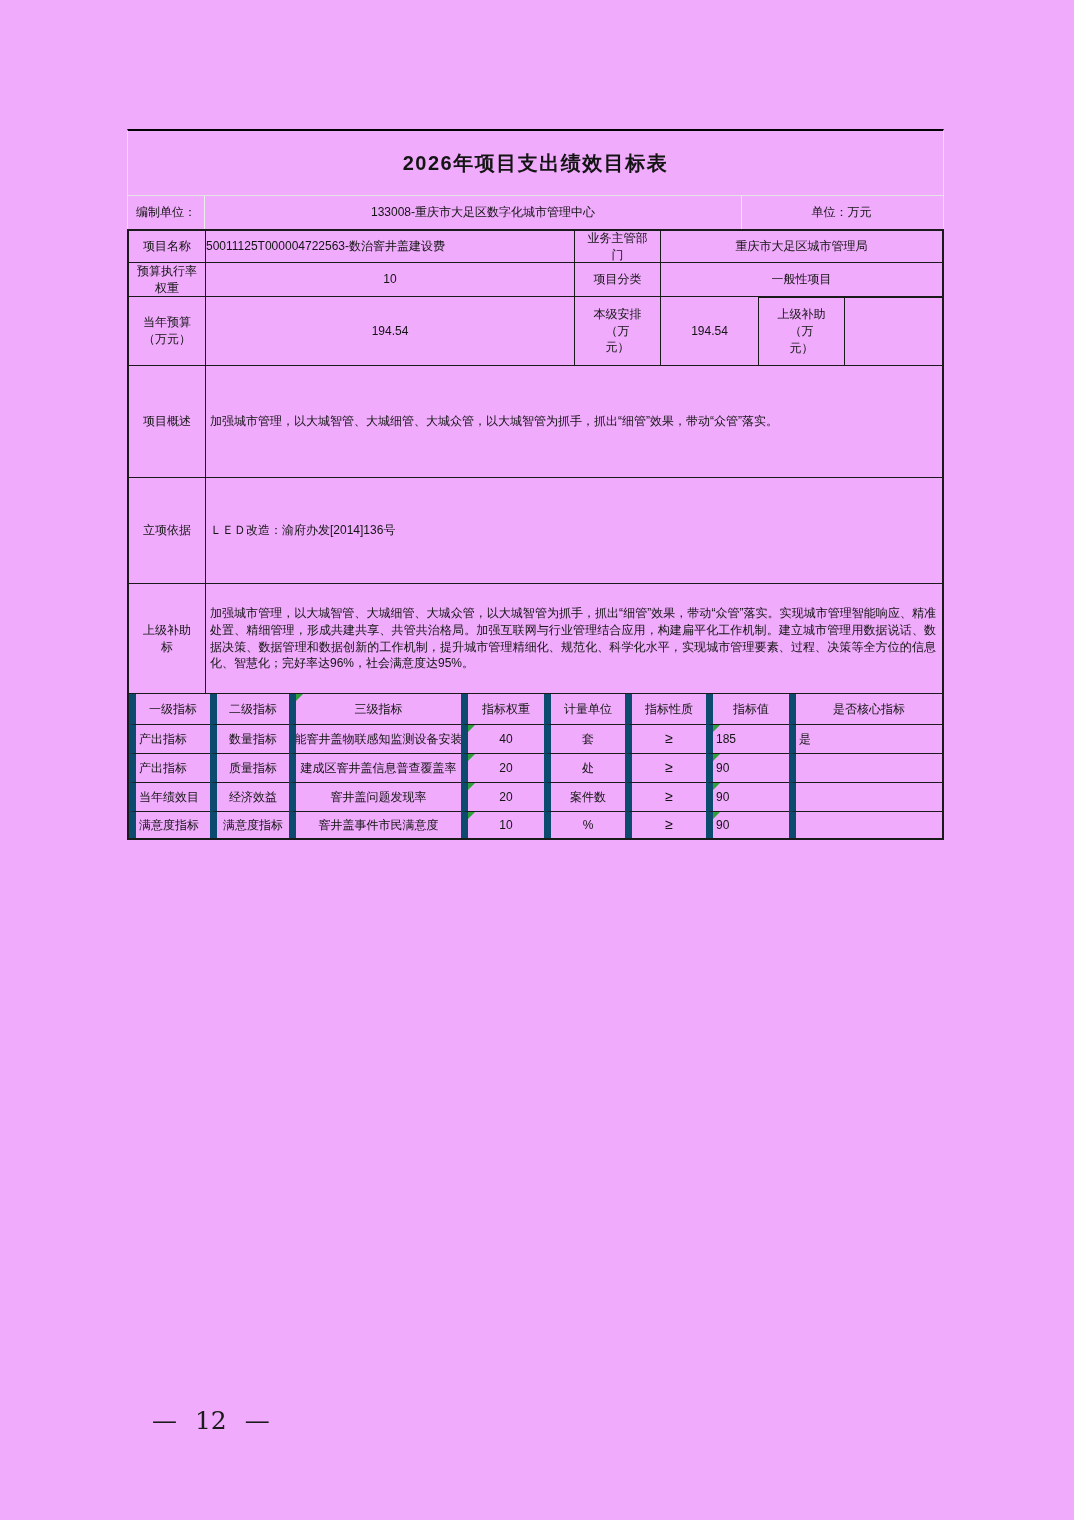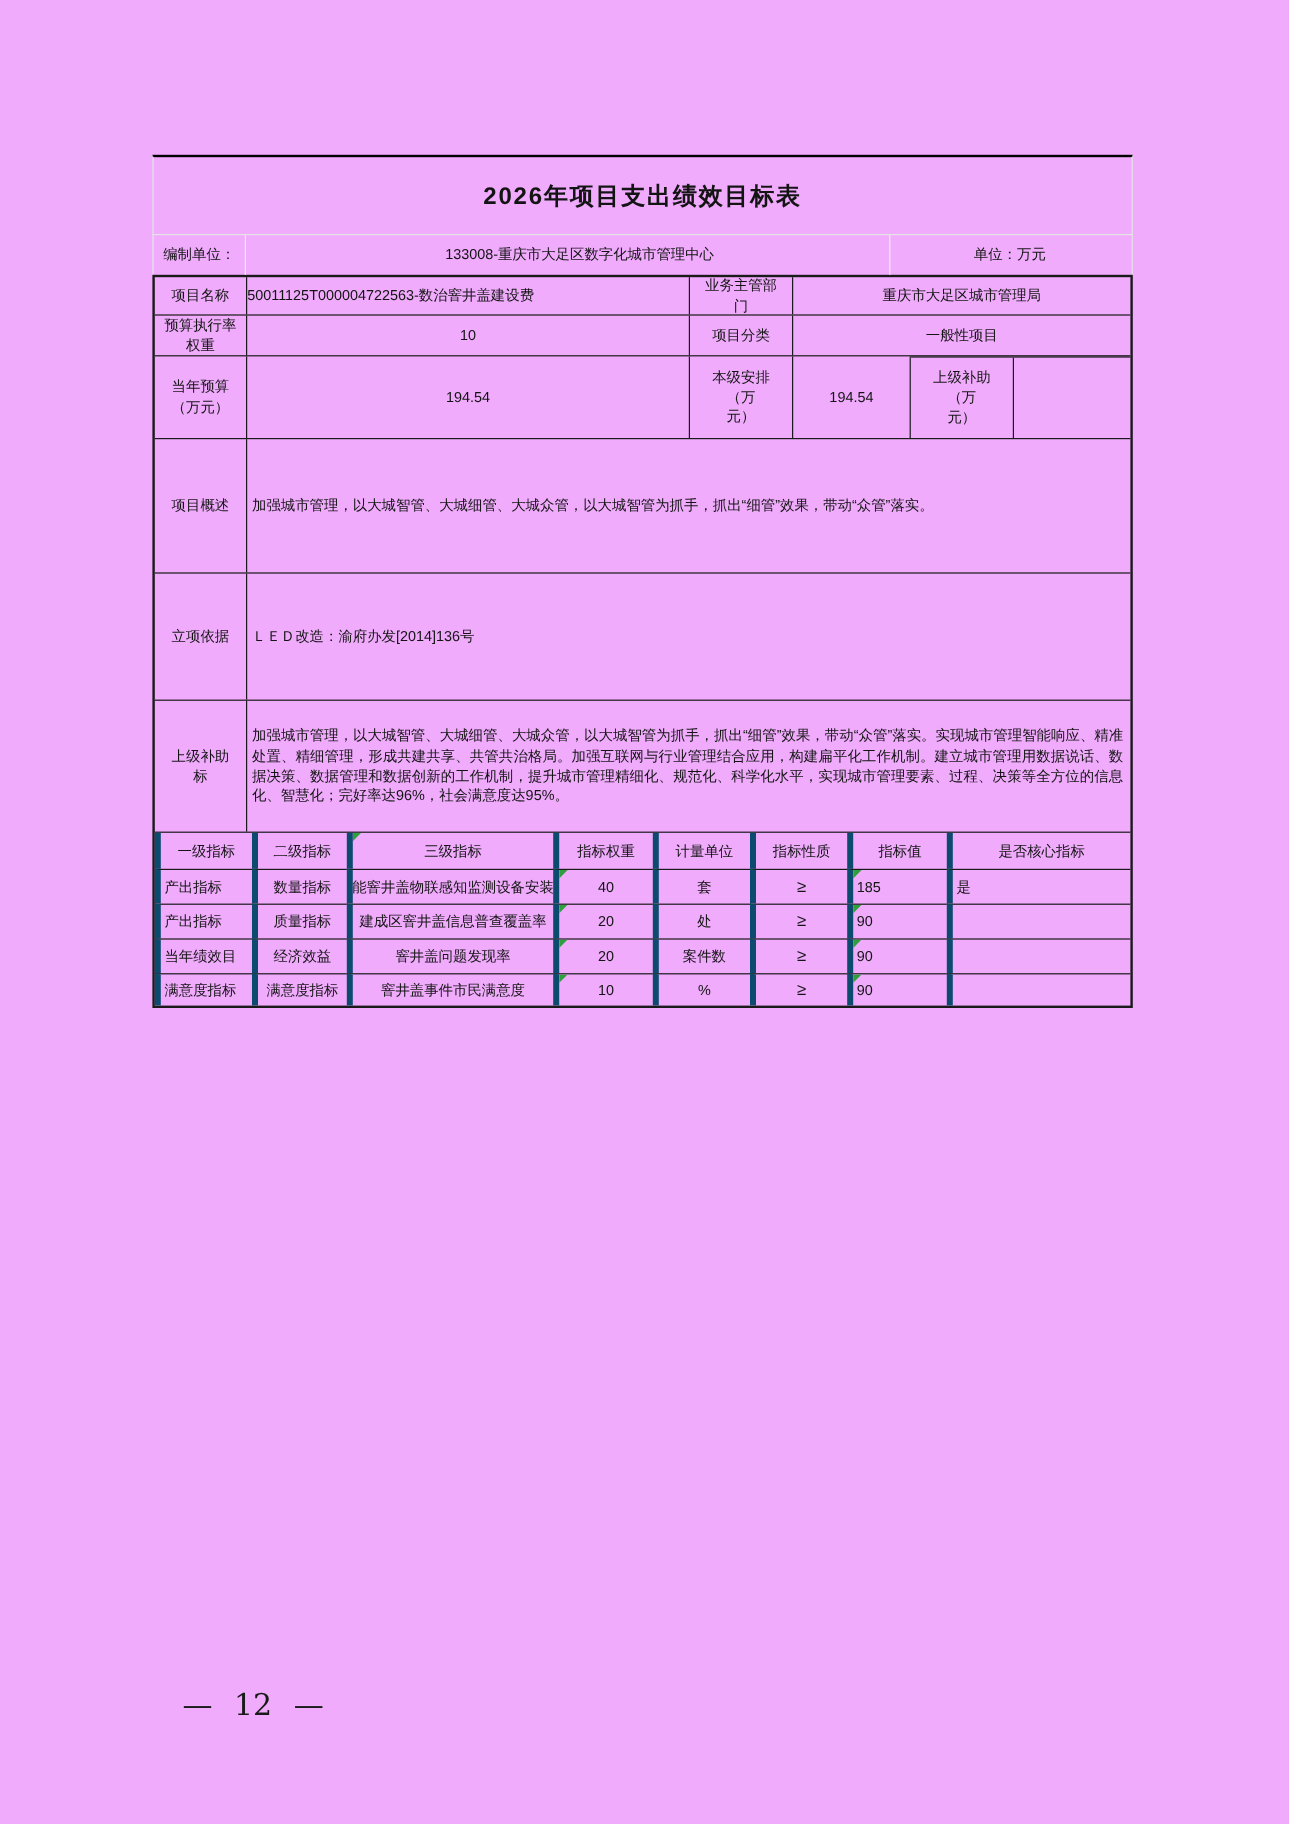--- a/index.html
+++ b/index.html
@@ -67,21 +67,21 @@
   }
   .para-inner { width:100%; }
   .nowrap { white-space:nowrap; }
 
   
   .ind-grid {
     flex:1; display:grid;
     grid-template-columns:81px 79px 172px 83px 81px 81px 83px 1fr;
     grid-template-rows:30px 29px 29px 29px 1fr;
   }
-  .ind-grid .cell { border-left:5px solid #0c4a6e; overflow:hidden; }
+  .ind-grid .cell { border-left:7px solid #0c4a6e; overflow:hidden; }
   .ind-grid .rt { border-top:1px solid #1a1a1a; }
   .clip { white-space:nowrap; padding:0; }
   .cell-left { justify-content:flex-start; text-align:center; padding-left:3px; }
   .nature { font-size:14px; }
 
   .tri { position:relative; }
   .tri::before {
     content:""; position:absolute; top:0; left:0; width:0; height:0;
     border-top:7px solid var(--tri-green,#2f9e3c);
     border-right:7px solid transparent;

